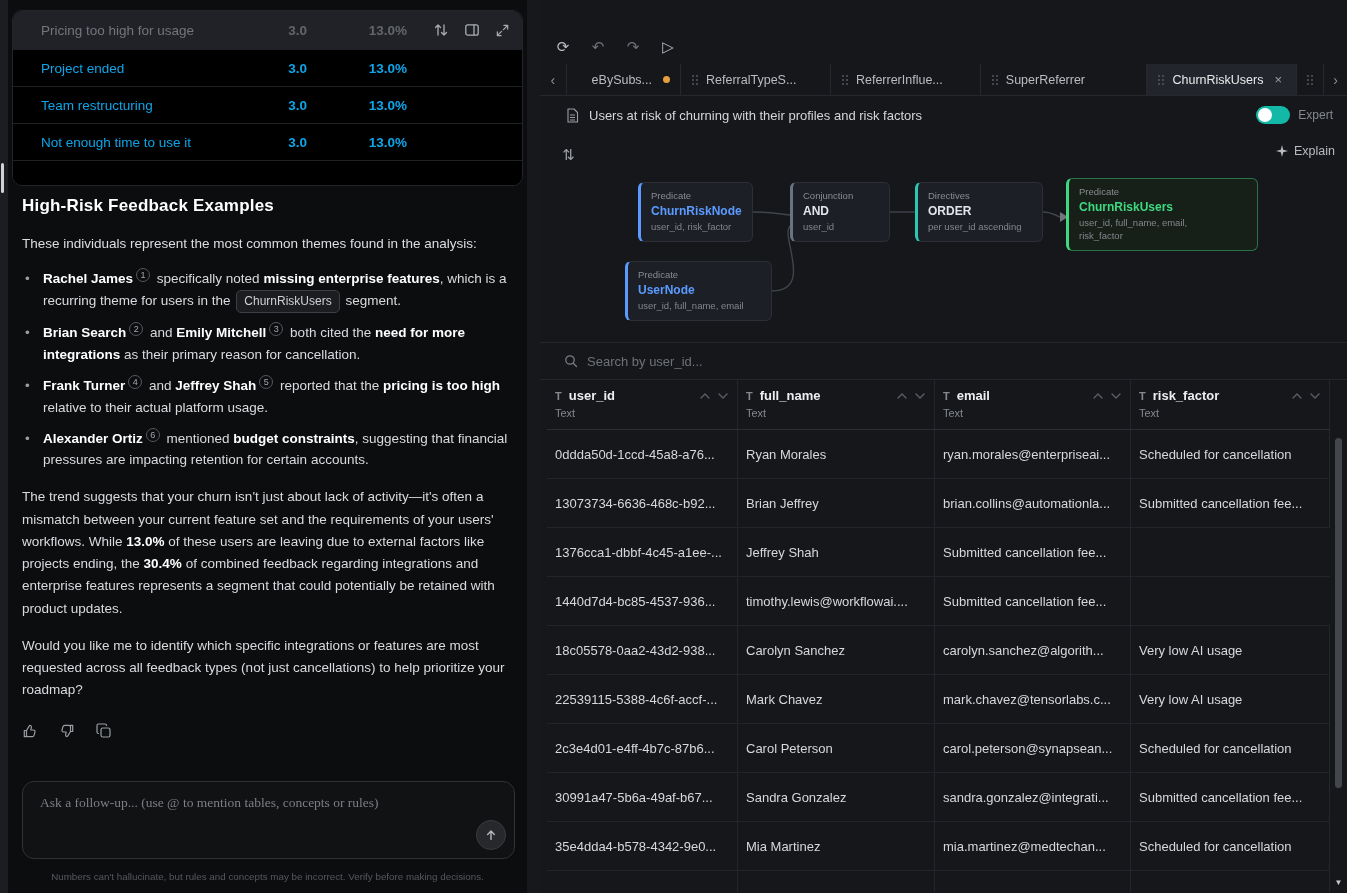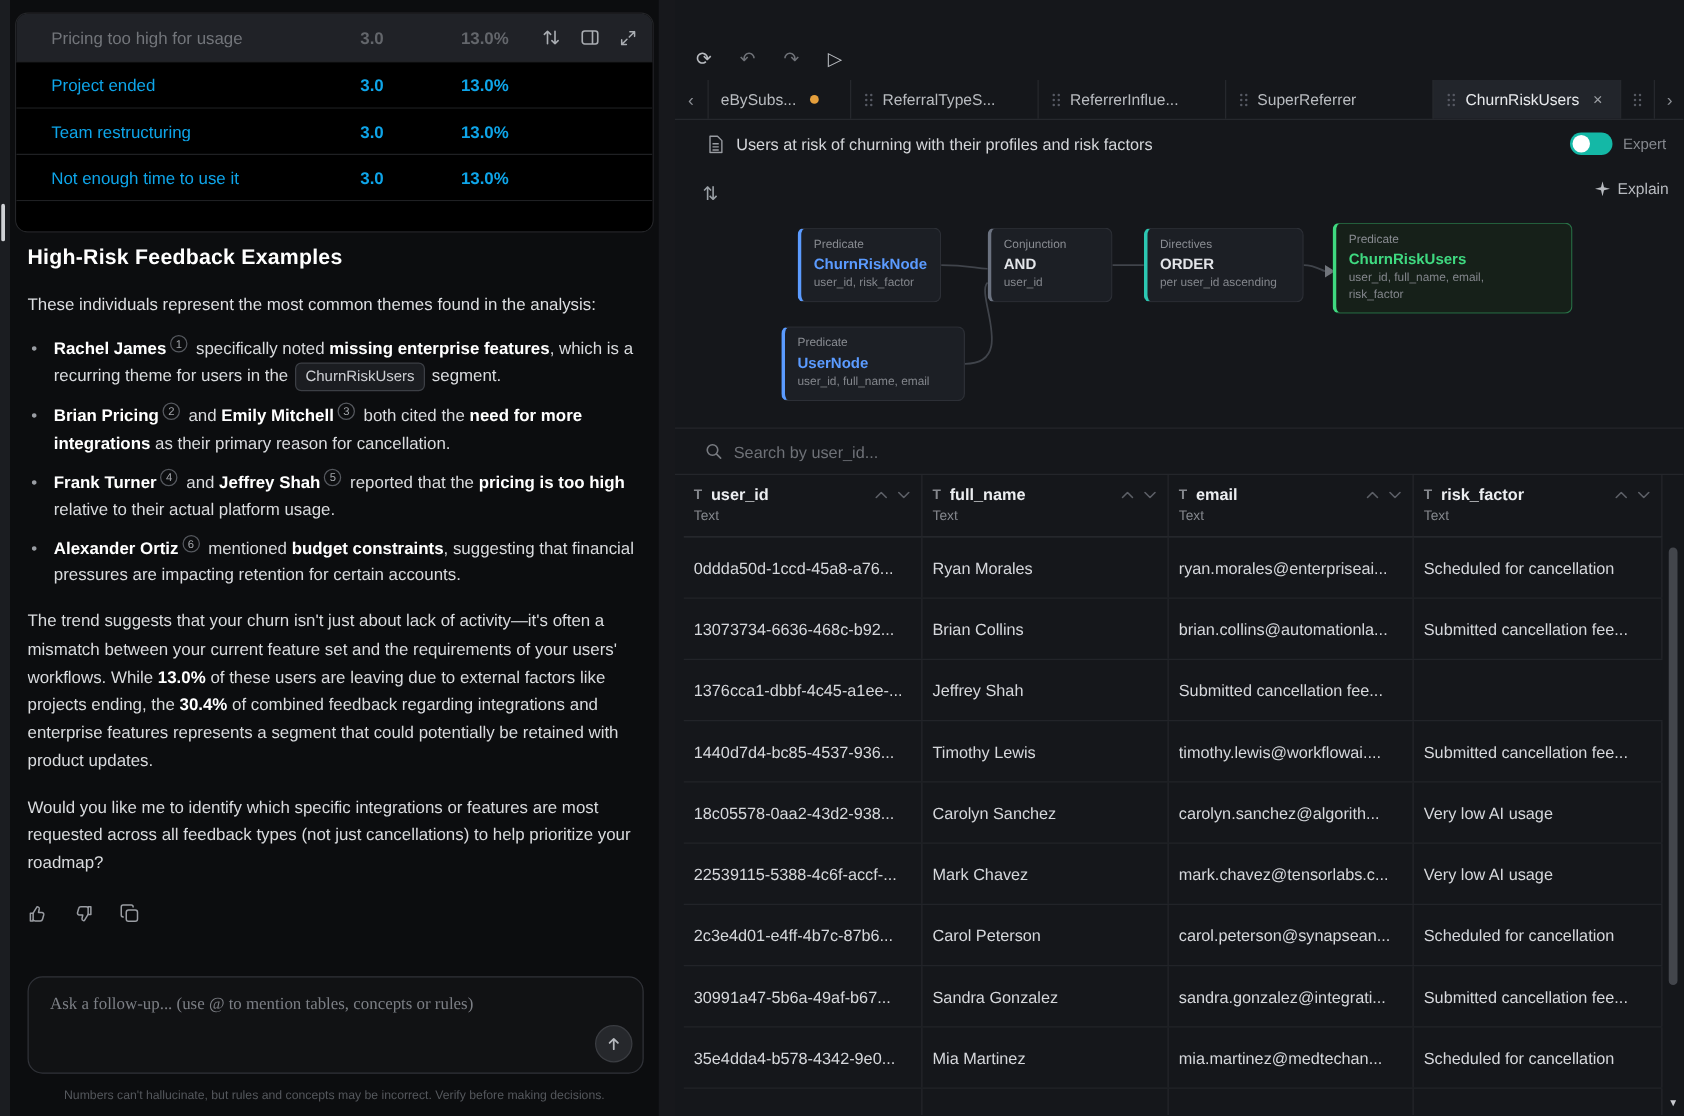--- a/index.html
+++ b/index.html
@@ -51,21 +51,21 @@
   
   .query-panel{ position:absolute; left:540px; top:0; width:807px; height:893px; background:#15171b; }
   .qp-toolbar{ position:absolute; left:8px; top:31px; height:32px; display:flex; align-items:center; gap:5px; }
   .tool-btn{ width:30px; height:28px; border:none; background:transparent; border-radius:6px; color:#b9bcc1; font-size:15px; cursor:pointer; font-family:inherit; }
   .tool-btn.dim{ color:#6f7278; }
 
   .tabbar{ position:absolute; left:0; right:0; top:64px; height:32px; display:flex; align-items:stretch; border-bottom:1px solid #26282d; }
   .tab-nav{ width:26px; border:none; background:transparent; color:#8d9096; font-size:14px; cursor:pointer; }
   .tab-nav.right{ width:24px; border-left:1px solid #26282d; }
   .tab{ display:flex; align-items:center; gap:7px; padding:0 10px; border-left:1px solid #26282d; color:#b9bcc0; font-size:12.5px; white-space:nowrap; overflow:hidden; cursor:pointer; }
-  .tab.t1{ width:116px; }.tab.t2{ width:152px; }.tab.t3{ width:152px; }.tab.t4{ width:169px; }.tab.t5{ width:152px; }
+  .tab.t1{ width:116px;justify-content:flex-end; }.tab.t2{ width:152px; }.tab.t3{ width:152px; }.tab.t4{ width:169px; }.tab.t5{ width:152px; }
   .tab.active{ background:#22252b; color:#e8eaed; }
   .tab-close{ margin-left:4px; color:#9da0a5; font-size:13px; cursor:pointer; }
   .unsaved-dot{ width:7px; height:7px; border-radius:50%; background:var(--unsaved-dot); margin-left:4px; flex:none; }
   .grip{ color:#565962; flex:none; display:flex; }
   .tab-stub{ flex:1; display:flex; align-items:center; padding:0 9px; border-left:1px solid #26282d; }
 
   .desc-row{ position:absolute; left:0; right:0; top:96px; height:38px; display:flex; align-items:center; padding:0 14px 0 26px; }
   .desc-text{ margin-left:10px; font-size:13px; color:#d4d6da; }
   .desc-right{ margin-left:auto; display:flex; align-items:center; gap:8px; }
   .toggle{ position:relative; width:34px; height:18px; border-radius:9px; background:var(--toggle-on); border:none; cursor:pointer; }
@@ -165,21 +165,21 @@
       </div>
       <div class="mini-row empty"></div>
     </div>
 
     <div class="chat-body">
       <h2>High-Risk Feedback Examples</h2>
       <p class="intro">These individuals represent the most common themes found in the analysis:</p>
       <ul class="bullets">
 
       <li class="bullet"><span class="b">Rachel James</span><span class="cite">1</span><span> specifically noted </span><span class="b">missing enterprise features</span><span>, which is a recurring theme for users in the </span><span class="chip">ChurnRiskUsers</span><span> segment.</span></li>
-          <li class="bullet"><span class="b">Brian Pricing</span><span class="cite">2</span><span> and </span><span class="b">Emily Mitchell</span><span class="cite">3</span><span> both cited the </span><span class="b">need for more integrations</span><span> as their primary reason for cancellation.</span></li>
+          <li class="bullet"><span class="b">Brian Search</span><span class="cite">2</span><span> and </span><span class="b">Emily Mitchell</span><span class="cite">3</span><span> both cited the </span><span class="b">need for more integrations</span><span> as their primary reason for cancellation.</span></li>
           <li class="bullet"><span class="b">Frank Turner</span><span class="cite">4</span><span> and </span><span class="b">Jeffrey Shah</span><span class="cite">5</span><span> reported that the </span><span class="b">pricing is too high</span><span> relative to their actual platform usage.</span></li>
           <li class="bullet"><span class="b">Alexander Ortiz</span><span class="cite">6</span><span> mentioned </span><span class="b">budget constraints</span><span>, suggesting that financial pressures are impacting retention for certain accounts.</span></li>
         </ul>
       <div>
 
       <p class="para"><span>The trend suggests that your churn isn't just about lack of activity—it's often a mismatch between your current feature set and the requirements of your users' workflows. While </span><span class="b">13.0%</span><span> of these users are leaving due to external factors like projects ending, the </span><span class="b">30.4%</span><span> of combined feedback regarding integrations and enterprise features represents a segment that could potentially be retained with product updates.</span></p>
           <p class="para"><span>Would you like me to identify which specific integrations or features are most requested across all feedback types (not just cancellations) to help prioritize your roadmap?</span></p>
         </div>
       <div class="actions">
         <button class="icon-btn">
@@ -429,32 +429,31 @@
       <div class="gbody">
 
       <div class="trow">
             <div class="td">0ddda50d-1ccd-45a8-a76...</div>
             <div class="td">Ryan Morales</div>
             <div class="td">ryan.morales@enterpriseai...</div>
             <div class="td">Scheduled for cancellation</div>
           </div>
           <div class="trow">
             <div class="td">13073734-6636-468c-b92...</div>
-            <div class="td">Brian Collins</div>
+            <div class="td">Brian Jeffrey</div>
             <div class="td">brian.collins@automationla...</div>
             <div class="td">Submitted cancellation fee...</div>
           </div>
           <div class="trow">
             <div class="td">1376cca1-dbbf-4c45-a1ee-...</div>
             <div class="td">Jeffrey Shah</div>
             <div class="td">Submitted cancellation fee...</div>
           </div>
           <div class="trow">
             <div class="td">1440d7d4-bc85-4537-936...</div>
-            <div class="td">Timothy Lewis</div>
             <div class="td">timothy.lewis@workflowai....</div>
             <div class="td">Submitted cancellation fee...</div>
           </div>
           <div class="trow">
             <div class="td">18c05578-0aa2-43d2-938...</div>
             <div class="td">Carolyn Sanchez</div>
             <div class="td">carolyn.sanchez@algorith...</div>
             <div class="td">Very low AI usage</div>
           </div>
           <div class="trow">

